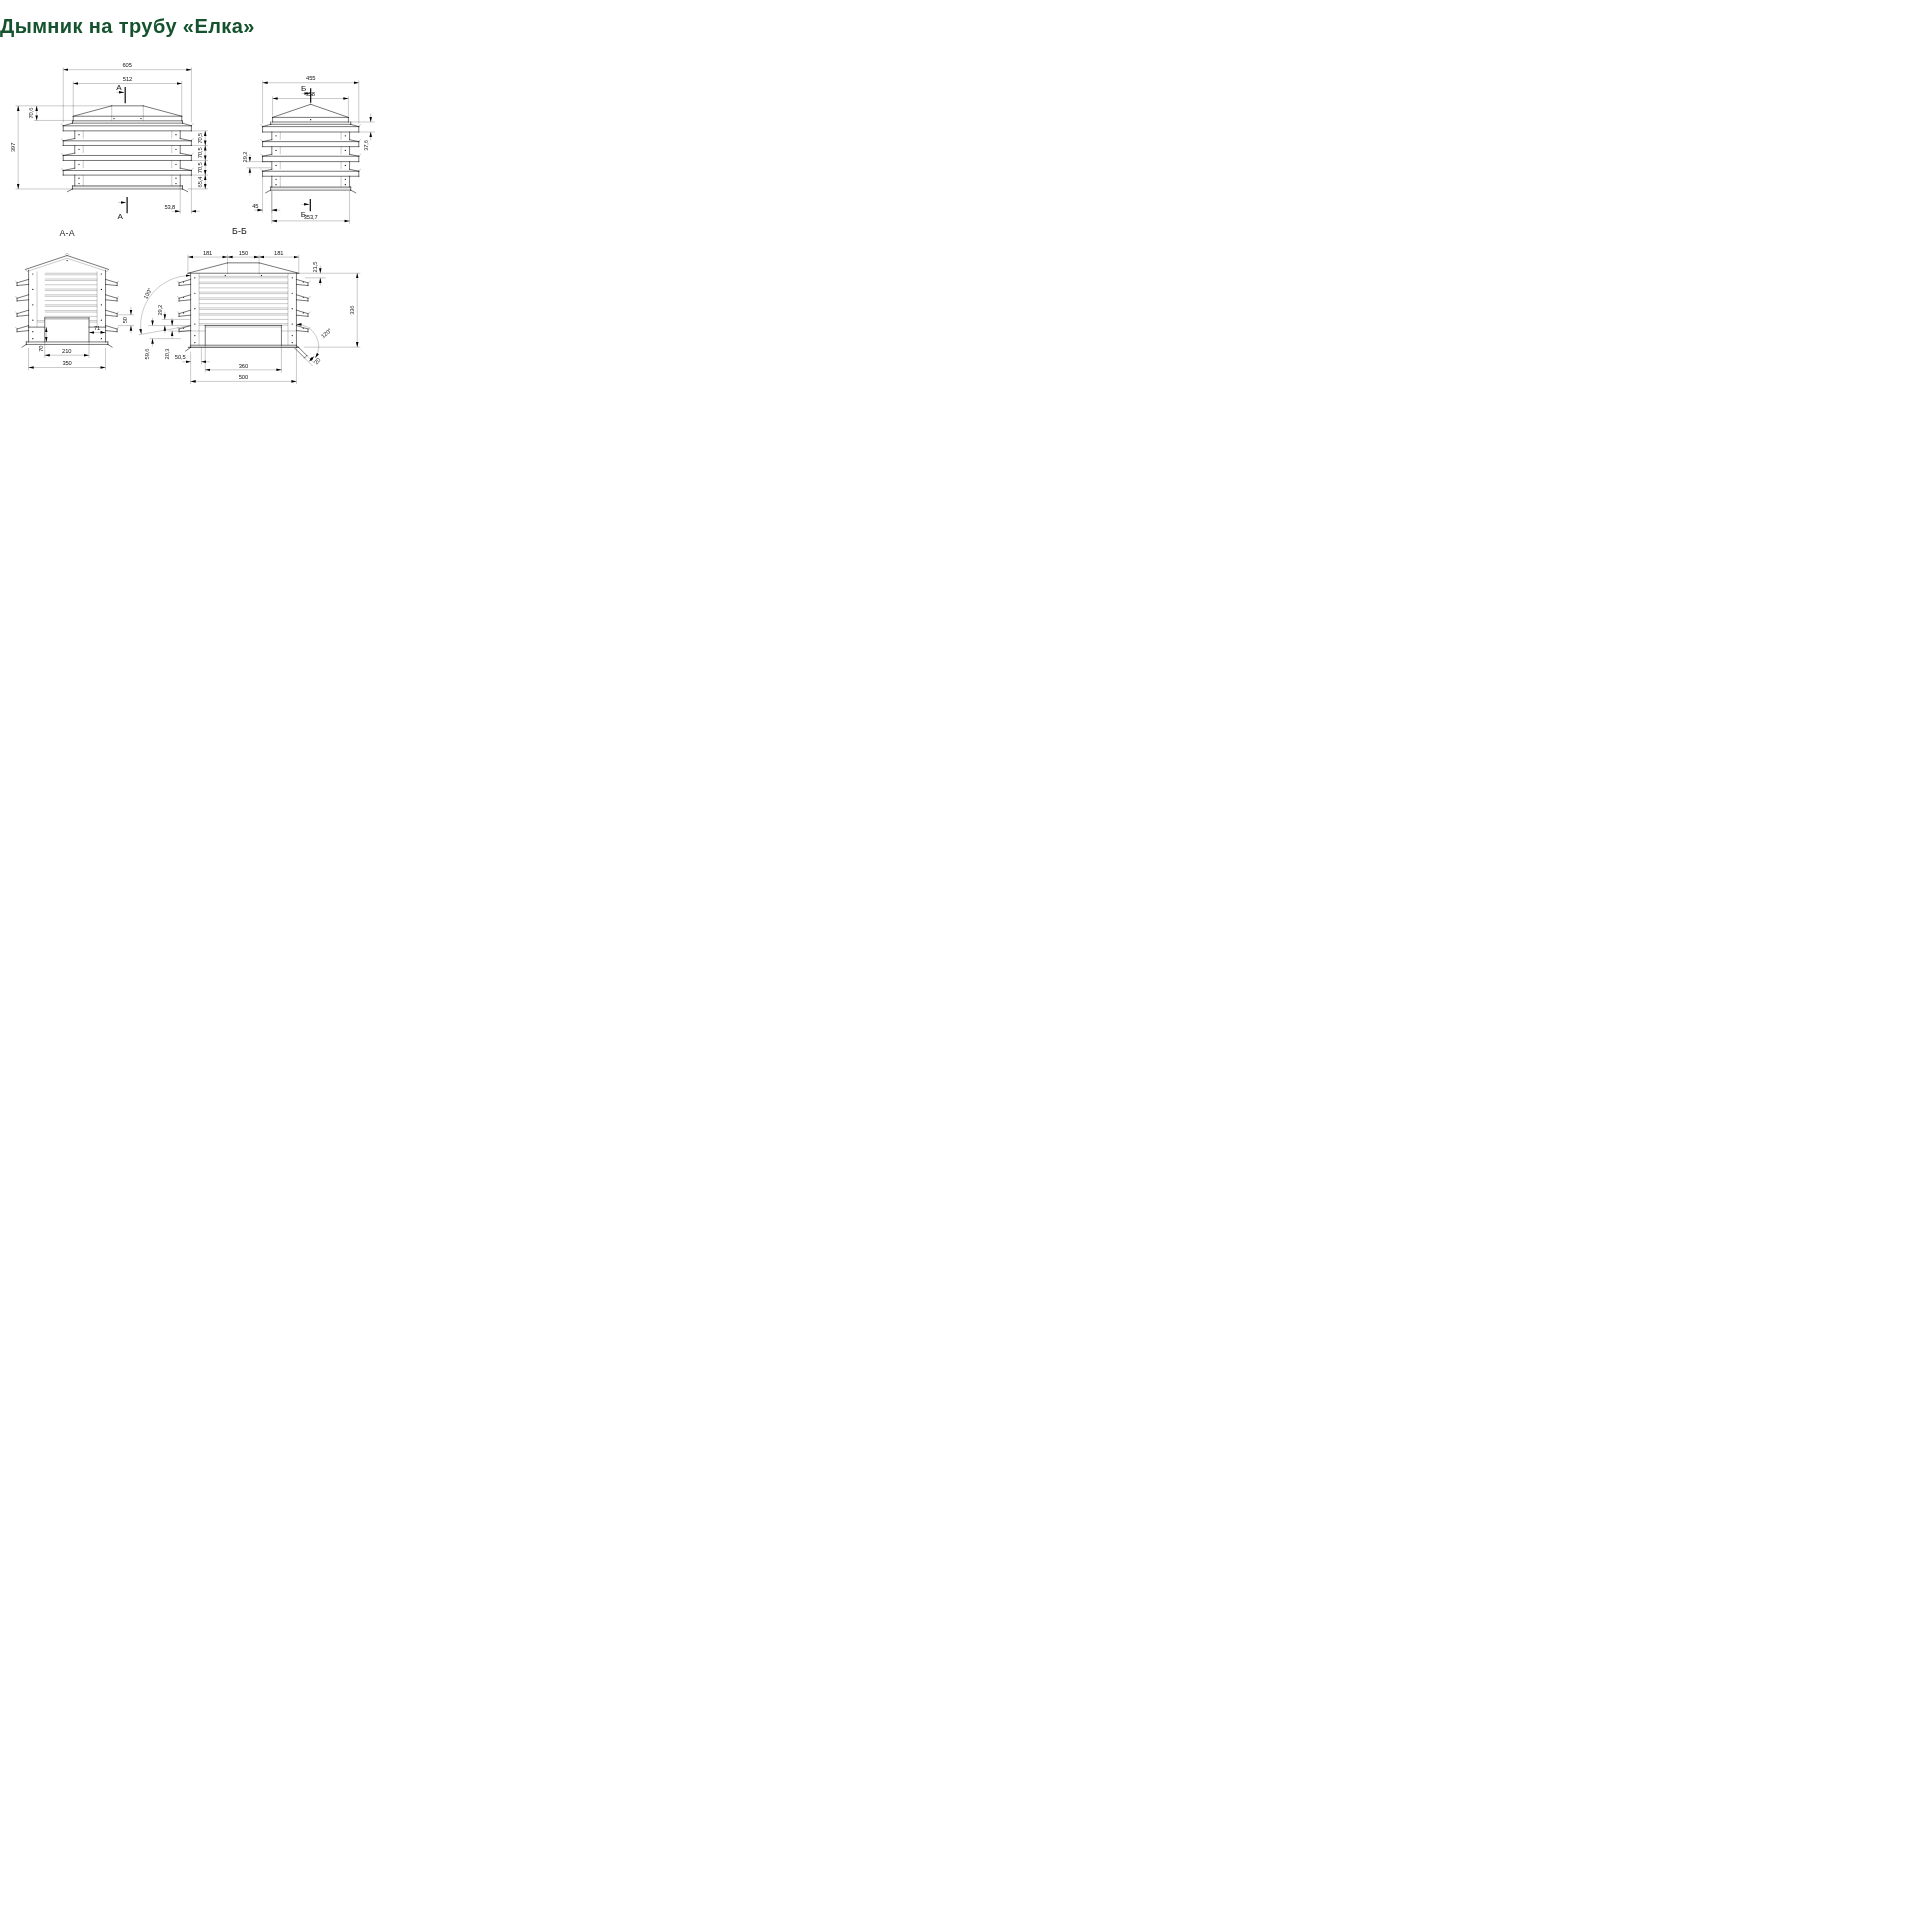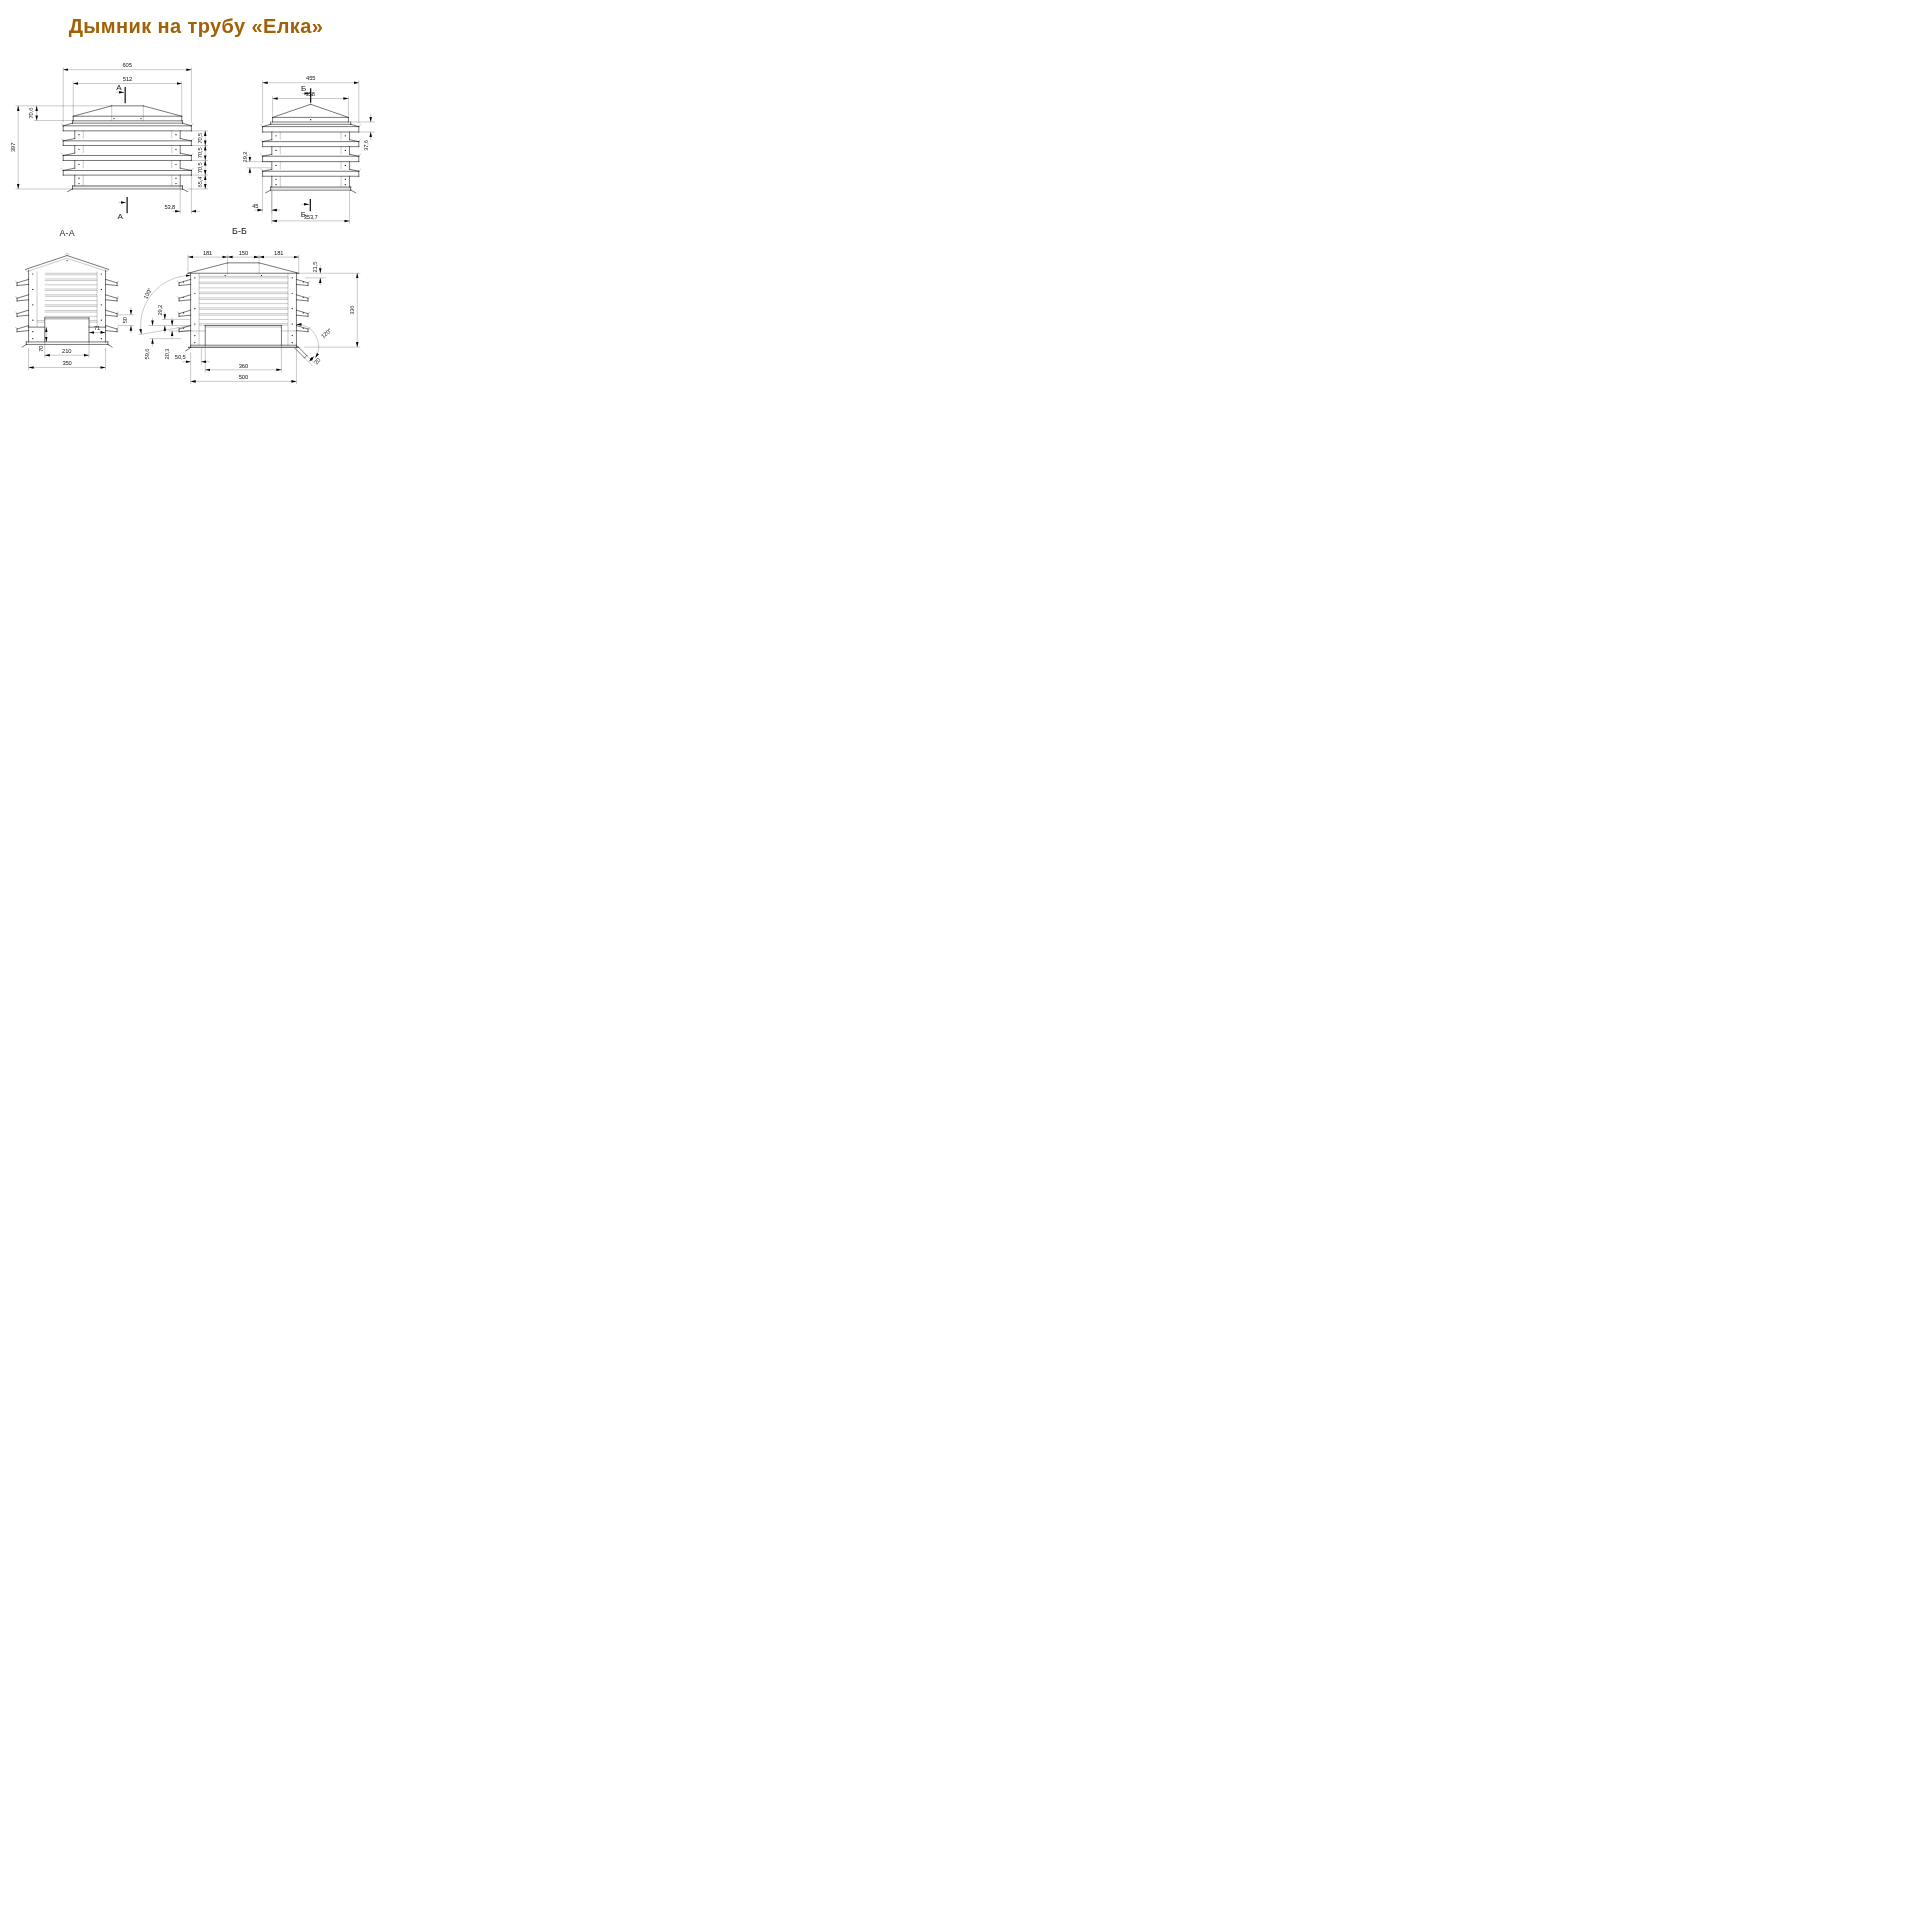--- a/index.html
+++ b/index.html
@@ -1,19 +1,19 @@
 <!DOCTYPE html>
 <html style="font-size:6.2px"><head>
 <meta charset="utf-8">
 <style>
   html,body{margin:0;padding:0;background:#ffffff;}
   .page{position:relative;width:392px;height:391px;background:#fff;
         font-family:"Liberation Sans",sans-serif;overflow:hidden;}
-  .title{position:absolute;top:14.6px;left:0;width:100%;text-align:center;
-         font-size:20px;font-weight:600;letter-spacing:0.4px;color:#a16207;}
+  .title{position:absolute;top:14.6px;left:0;width:100%;
+         font-size:20px;font-weight:600;letter-spacing:0.4px;color:#14532d;}
   svg{position:absolute;left:0;top:0;}
   .b{stroke:#000;stroke-width:1.4;fill:none;stroke-linecap:square;}
   .t{stroke:#000;stroke-width:.55;fill:none;}
   .d{stroke:#000;stroke-width:.55;fill:none;}
   .thick{stroke:#000;stroke-width:3;fill:none;}
   .dot{fill:#000;stroke:none;}
   text{fill:#161616;font-family:"Liberation Sans",sans-serif;}
   .dim{font-size:15px;letter-spacing:-.3px;}
   .sec{font-size:21px;}
   .vtitle{font-size:23px;letter-spacing:.5px;}

